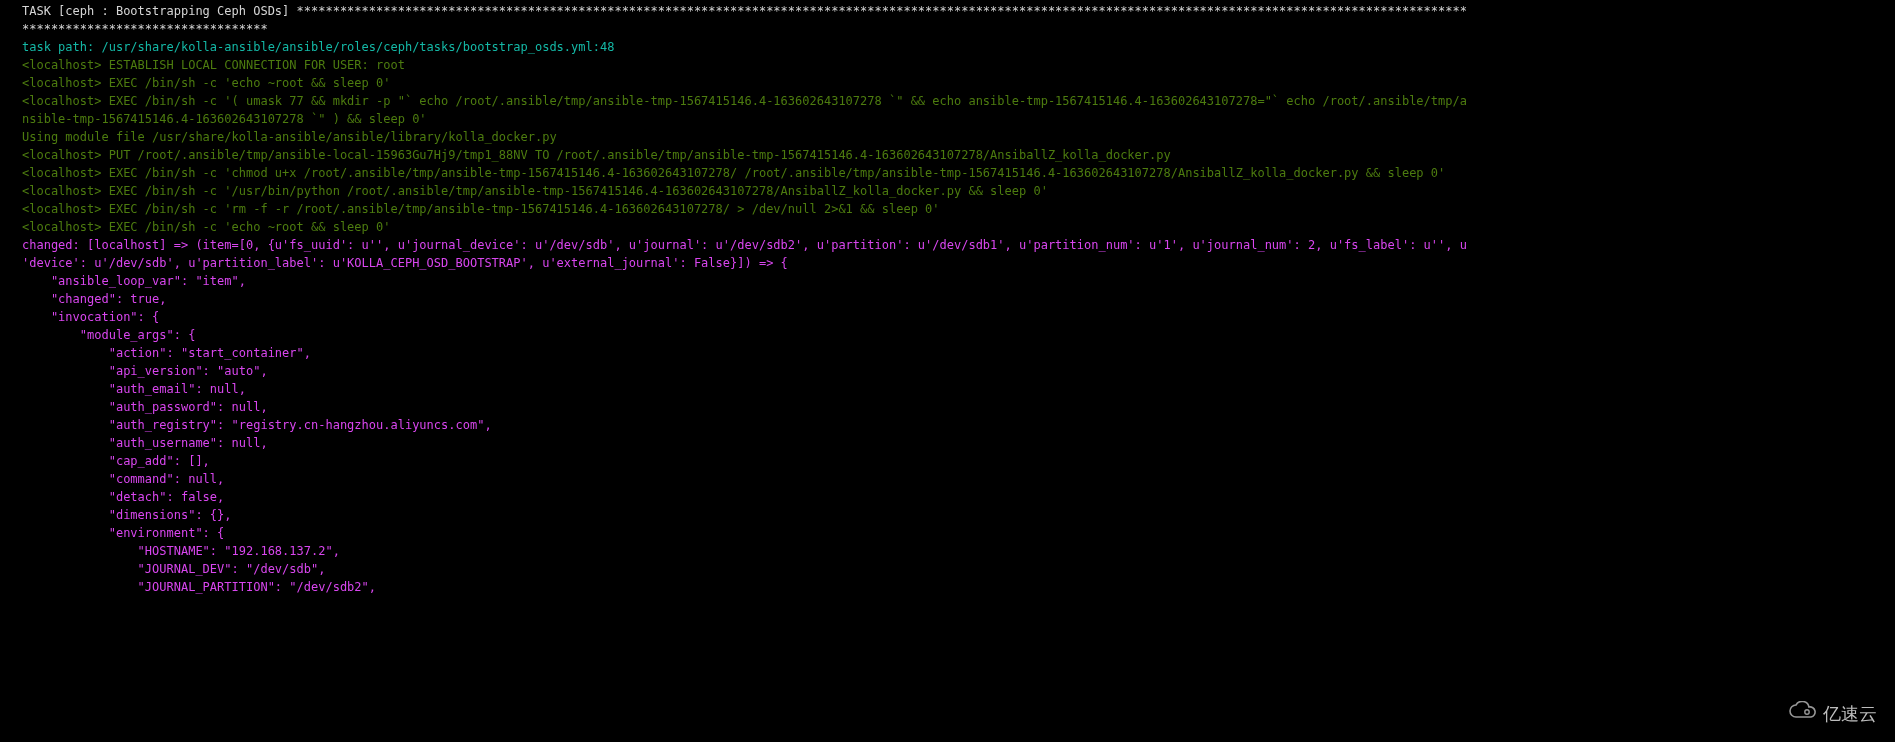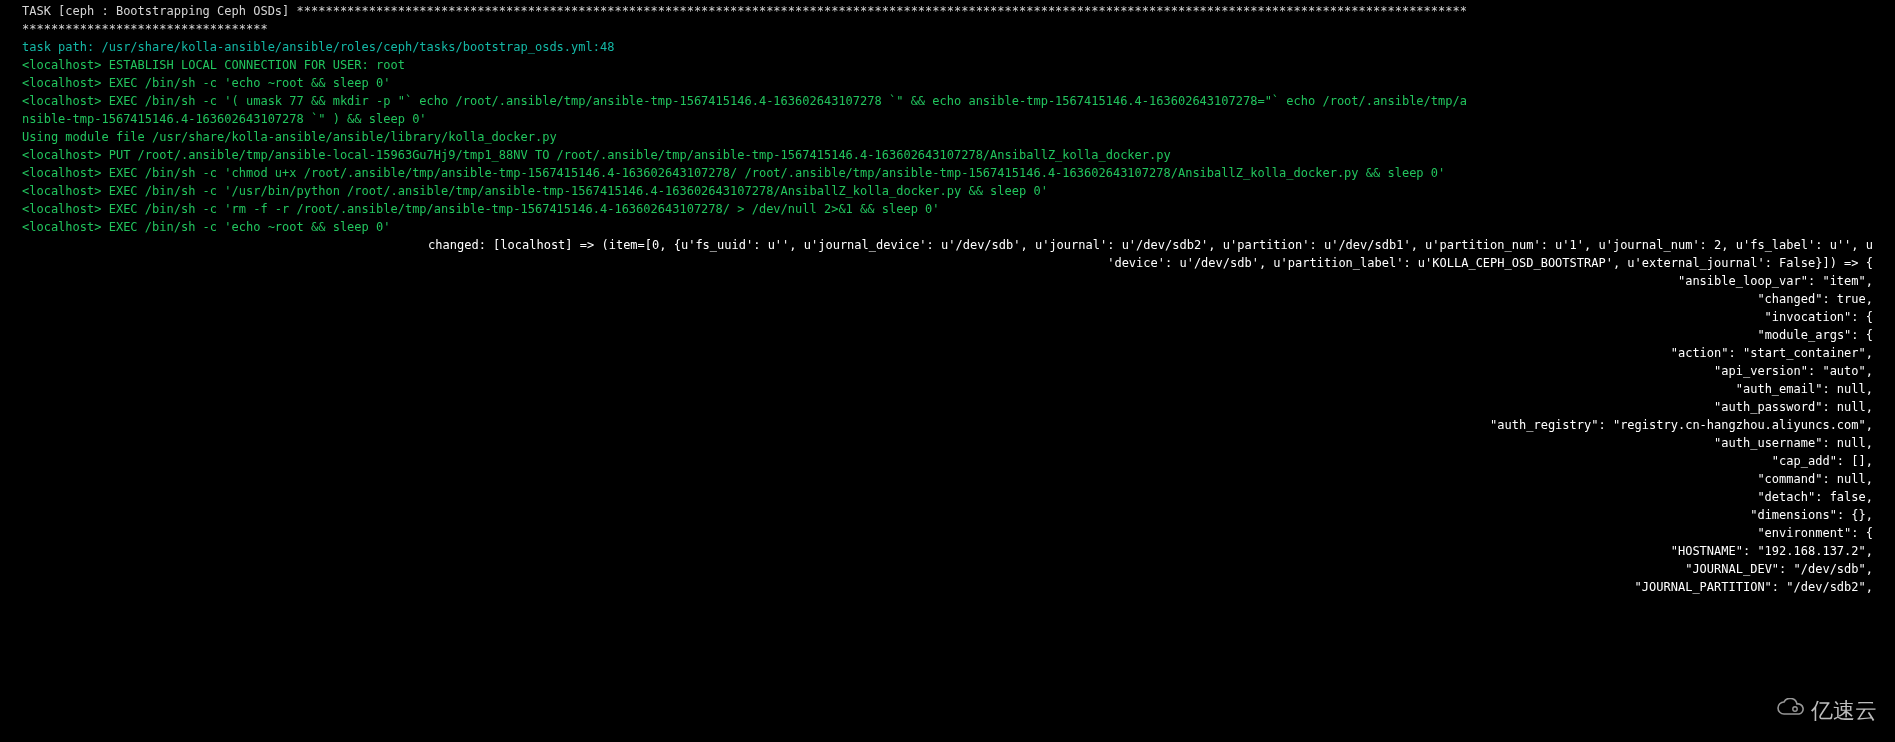--- a/index.html
+++ b/index.html
@@ -14,28 +14,28 @@
     font-family: "Consolas", "Menlo", "DejaVu Sans Mono", monospace;
     font-size: 12px;
     line-height: 18px;
     white-space: pre;
     padding: 2px 22px;
     color: #d6d6d6;
     position: relative;
   }
   .white  { color: #d6d6d6; }
   .grey   { color: #14b8a6; }
-  .blue   { color: #22c55e; }
-  .yellow { color: #ffffff; text-align: right; }
+  .blue   { color: #4d7c0f; }
+  .yellow { color: #d946ef; }
   #watermark {
     position: absolute;
     right: 18px;
     bottom: 16px;
     font-family: Arial, "Microsoft YaHei", sans-serif;
-    font-size: 22px;
+    font-size: 18px;
     color: #bdbdbd;
     display: flex;
     align-items: center;
     gap: 6px;
     pointer-events: none;
   }
   #watermark svg { opacity: 0.8; }
 </style>
 </head>
 <body>

